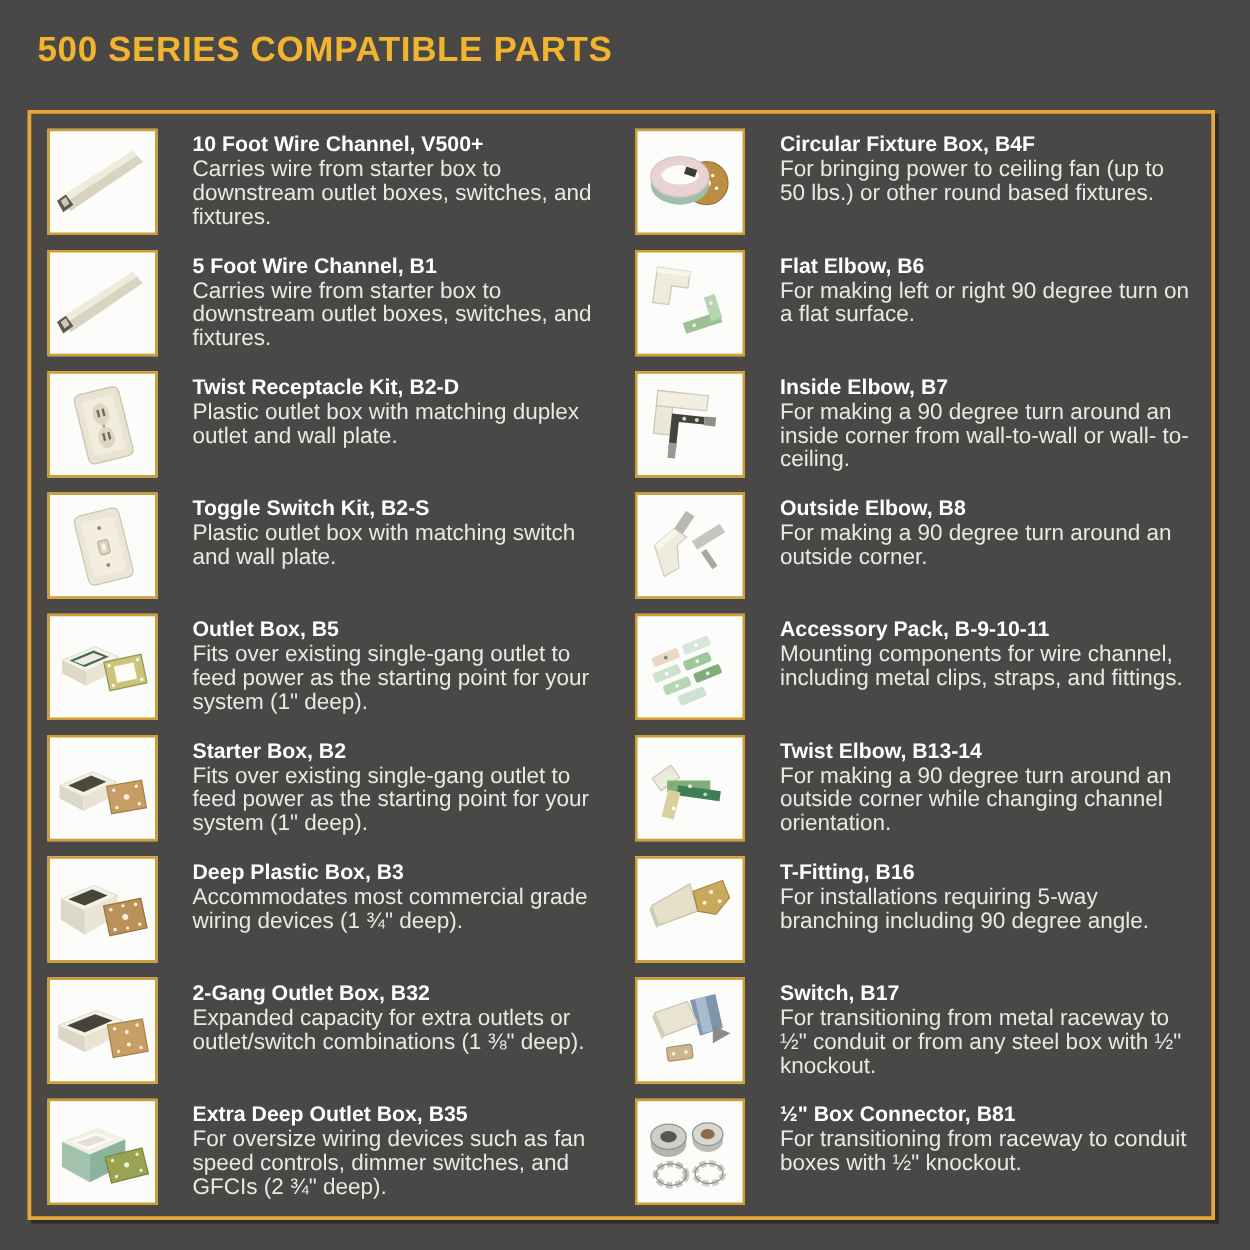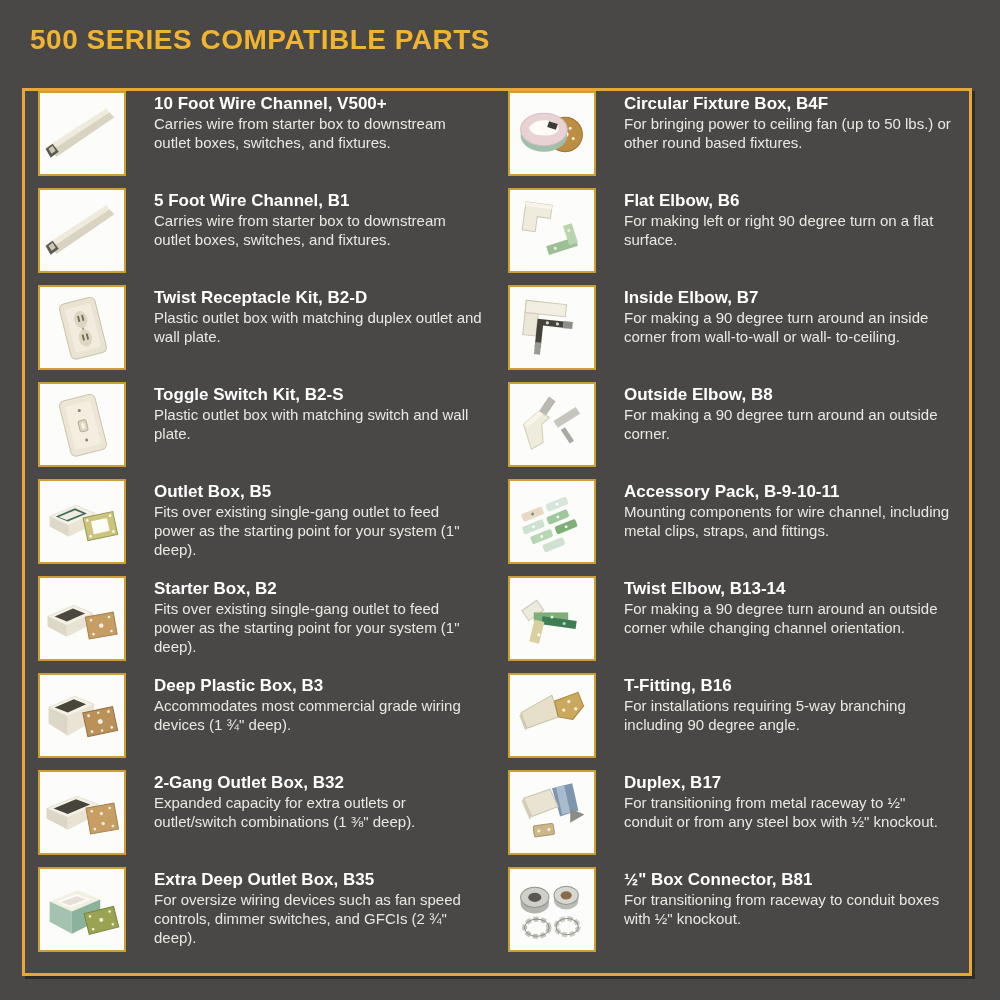--- a/index.html
+++ b/index.html
@@ -12,32 +12,32 @@
     position:absolute;left:30px;top:24px;margin:0;
     font-size:28px;font-weight:700;letter-spacing:.5px;
     color:#f1b42f;white-space:nowrap;
   }
   .panel{
     position:absolute;left:22px;top:88px;width:950px;height:888px;
     box-sizing:border-box;border:3px solid #e7a839;
     box-shadow:3px 3px 0 #2e2c29;
     display:flex;overflow:hidden;
   }
-  .col{width:50%;box-sizing:border-box;}
+  .col{width:50%;box-sizing:border-box;padding-top:12px;}
   .col-left{padding-left:13px;}
   .col-right{padding-left:11px;}
   .item{height:97px;display:flex;align-items:flex-start;}
   .thumb{
     flex:0 0 84px;width:84px;height:81px;background:#fcfcfa;
     border:2px solid #cf9e33;box-sizing:content-box;
   }
   .thumb svg{display:block;width:100%;height:100%;}
   .txt{margin-left:28px;padding-top:2px;padding-right:14px;flex:1;min-width:0;}
   .ptitle{color:#ffffff;font-size:17px;font-weight:700;line-height:21px;margin:0;}
-  .pdesc{color:#eae8e3;font-size:15px;line-height:19px;margin:0;}
+  .pdesc{color:#eae8e3;font-size:18px;line-height:19px;margin:0;}
 </style>
 </head>
 <body>
 
 <h1 class="page-title">500 SERIES COMPATIBLE PARTS</h1>
 
 <div class="panel">
 
   <div class="col col-left">
 
@@ -388,21 +388,21 @@
           <path d="M12,26 L38,17 L46,34 L20,44 z" fill="#e9e4d2" stroke="#ccc5ae"></path>
           <path d="M12,26 L20,44 L18,47 L10,29 z" fill="#d4cdb6"></path>
           <g transform="rotate(-8 32 58)">
             <rect x="22" y="52" width="20" height="11" rx="2" fill="#ccb68c" stroke="#ab9468"></rect>
             <circle cx="27" cy="57.5" r="1.5" fill="#f4eeda"></circle>
             <circle cx="37" cy="57.5" r="1.5" fill="#f4eeda"></circle>
           </g>
         </svg>
       </div>
       <div class="txt">
-        <p class="ptitle">Duplex, B17</p>
+        <p class="ptitle">Switch, B17</p>
         <p class="pdesc">For transitioning from metal raceway to ½" conduit or from any steel box with ½" knockout.</p>
       </div>
     </div>
 
     <div class="item">
       <div class="thumb">
         <svg viewBox="0 0 80 80">
           <path d="M9,28 a14,10 0 0,0 28,0 l0,6 a14,10 0 0,1 -28,0 z" fill="#b4b4ae"></path>
           <ellipse cx="23" cy="28" rx="14" ry="10" fill="#cfcfca" stroke="#94948e"></ellipse>
           <ellipse cx="23" cy="28" rx="6.5" ry="4.5" fill="#5a5750"></ellipse>

